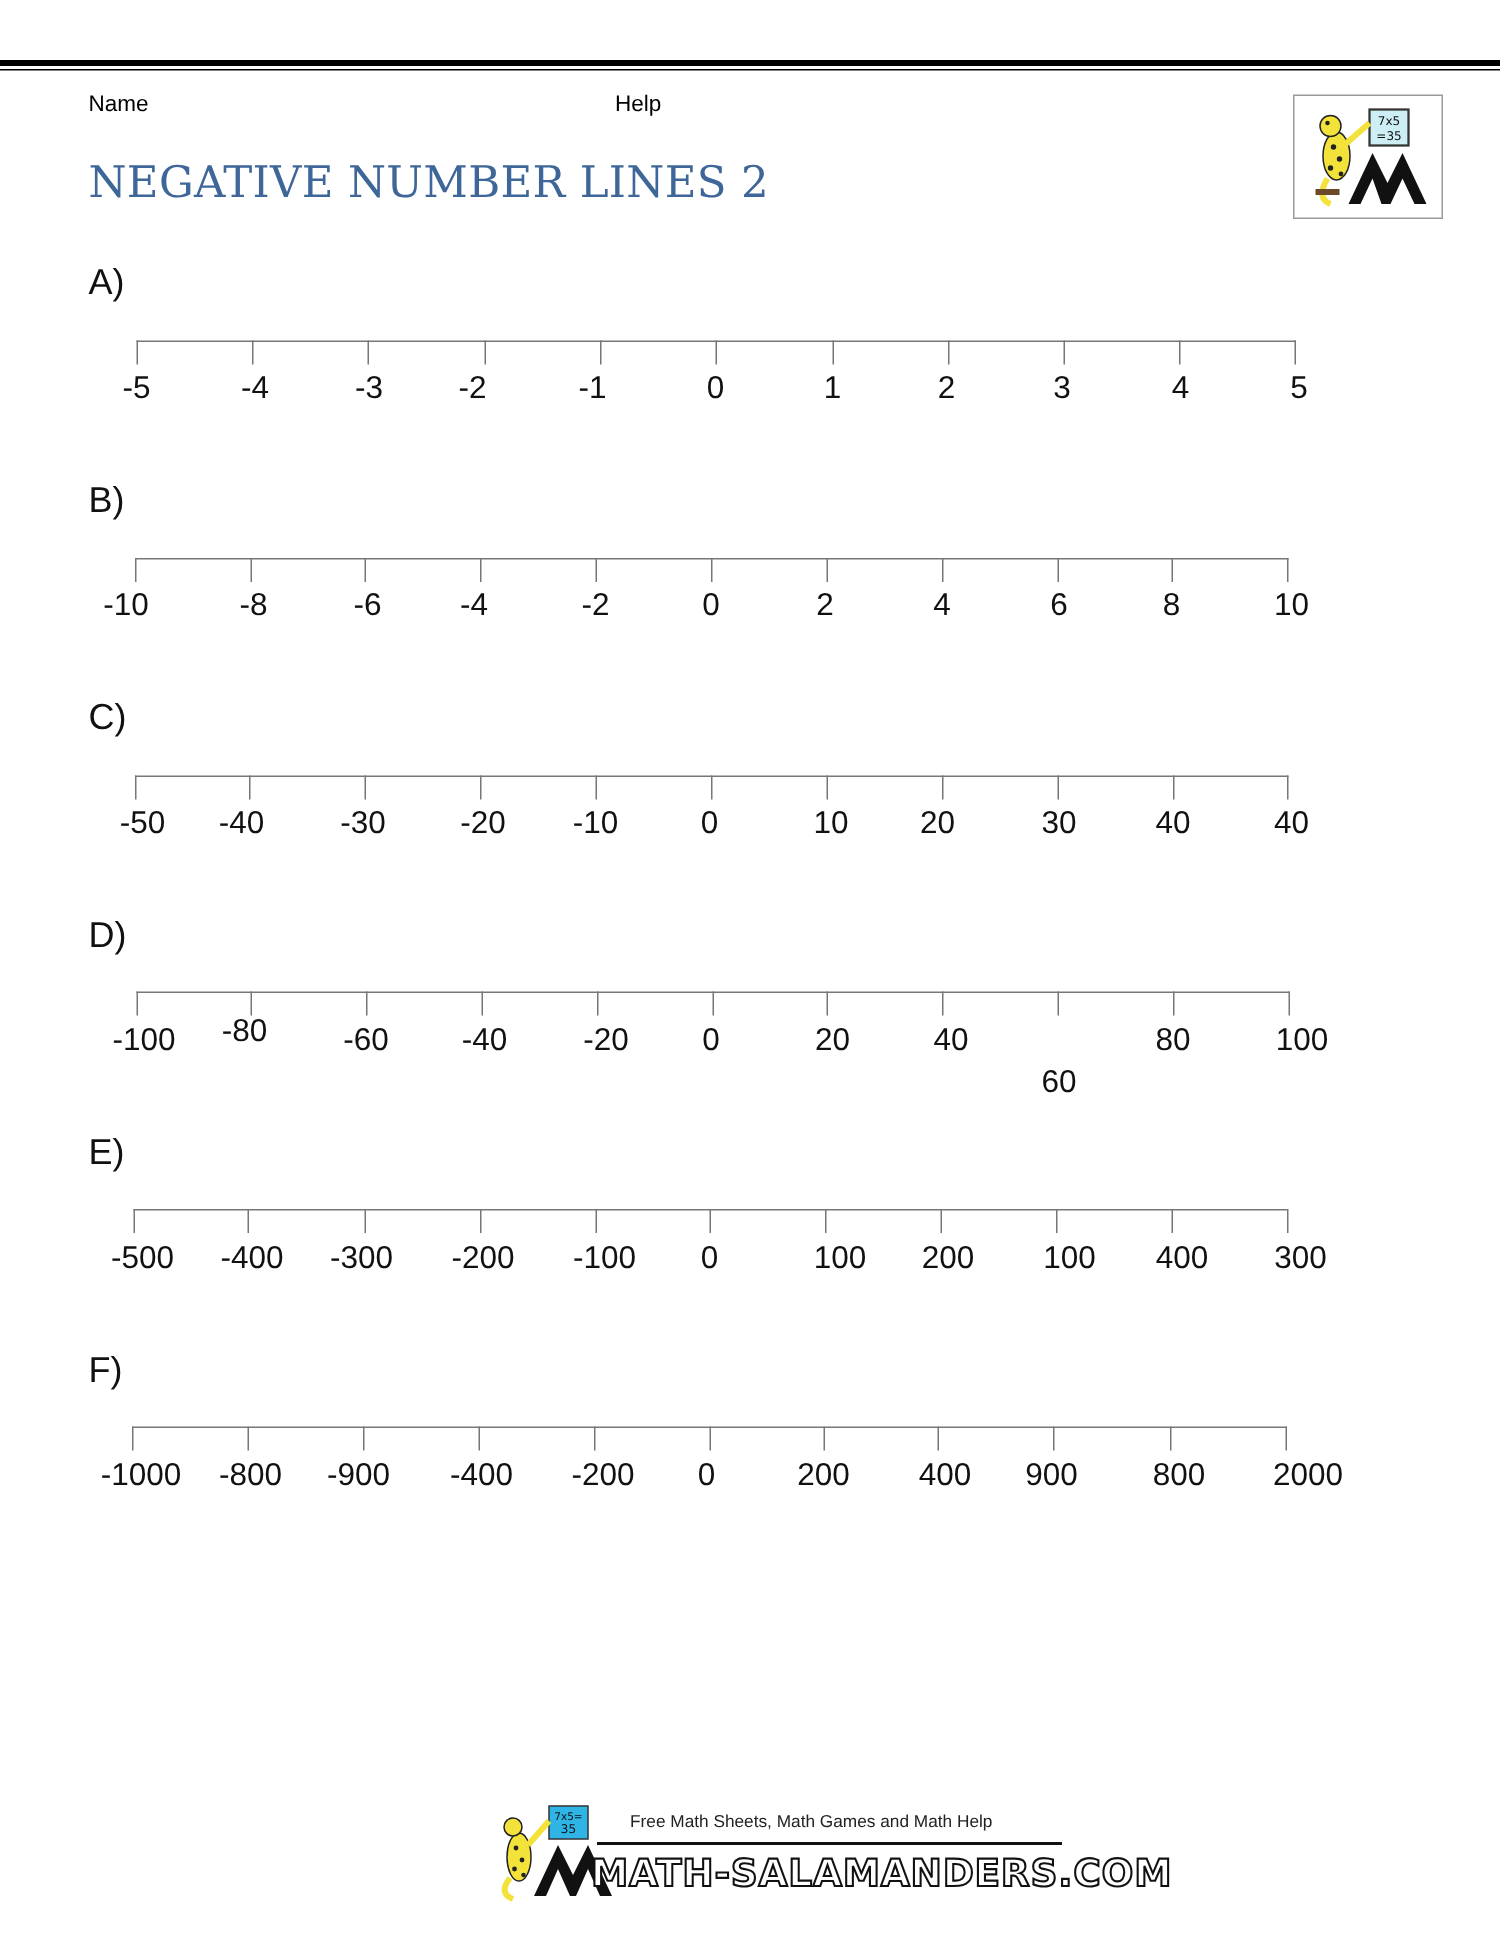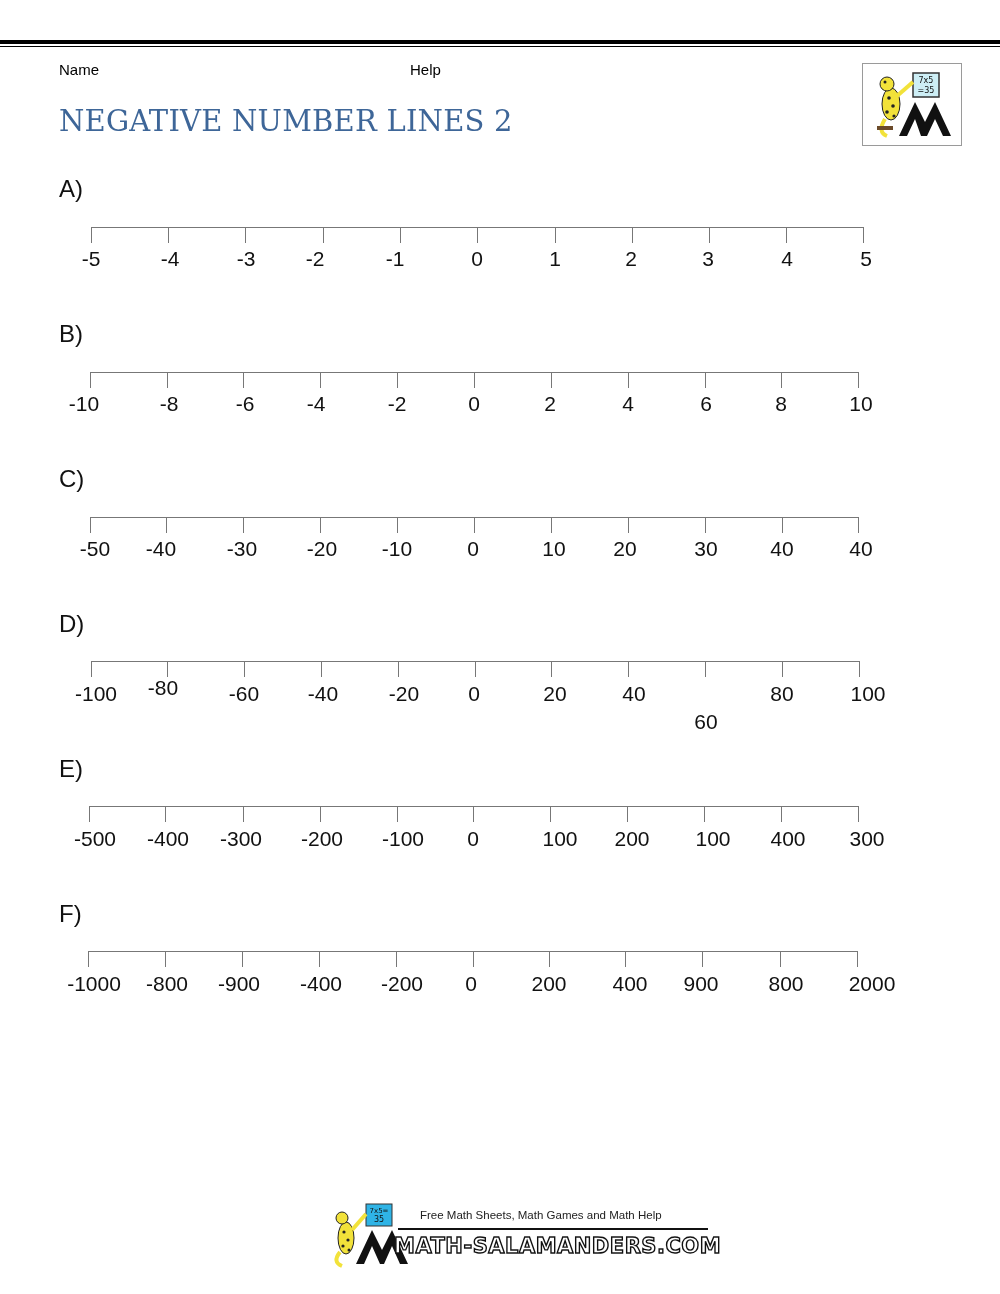--- a/index.html
+++ b/index.html
@@ -9,21 +9,21 @@
   .field-label { position: absolute; top: 61px; font-size: 15px; color: #000; }
   .title { position: absolute; left: 59px; top: 104px; font-family: "DejaVu Serif", "Liberation Serif", serif; font-size: 29px; color: #3e6698; letter-spacing: 0.2px; }
   .logo-box { position: absolute; left: 862px; top: 63px; width: 100px; height: 83px; border: 1px solid #9a9a9a; box-sizing: border-box; background: #fff; }
   .problem-label { position: absolute; left: 59px; font-size: 24px; color: #111; }
   .axis { position: absolute; height: 1px; background: #777; }
   .tick { position: absolute; width: 1px; height: 16px; background: #777; }
   .num { position: absolute; font-size: 21px; color: #111; transform: translateX(-50%); white-space: nowrap; }
   .footer { position: absolute; left: 328px; top: 1200px; width: 380px; height: 70px; }
   .footer-tag { position: absolute; left: 92px; top: 9px; font-size: 11.5px; font-weight: normal; color: #222; white-space: nowrap; }
   .footer-rule { position: absolute; left: 70px; top: 28px; width: 310px; height: 2px; background: #111; }
-  .footer-site { position: absolute; left: 66px; top: 34px; font-size: 21px; font-weight: bold; letter-spacing: 0.5px; color: #fff; -webkit-text-stroke: 1.4px #111; white-space: nowrap; font-family: "DejaVu Sans", sans-serif; }
+  .footer-site { position: absolute; left: 66px; top: 34px; font-size: 25px; font-weight: bold; letter-spacing: 0.5px; color: #fff; -webkit-text-stroke: 1.4px #111; white-space: nowrap; font-family: "DejaVu Sans", sans-serif; }
 </style>
 </head>
 <body>
 
 <div class="rule-thick"></div>
 <div class="rule-thin"></div>
 
 <div class="field-label" style="left:59px">Name</div>
 <div class="field-label" style="left:410px">Help</div>
 

